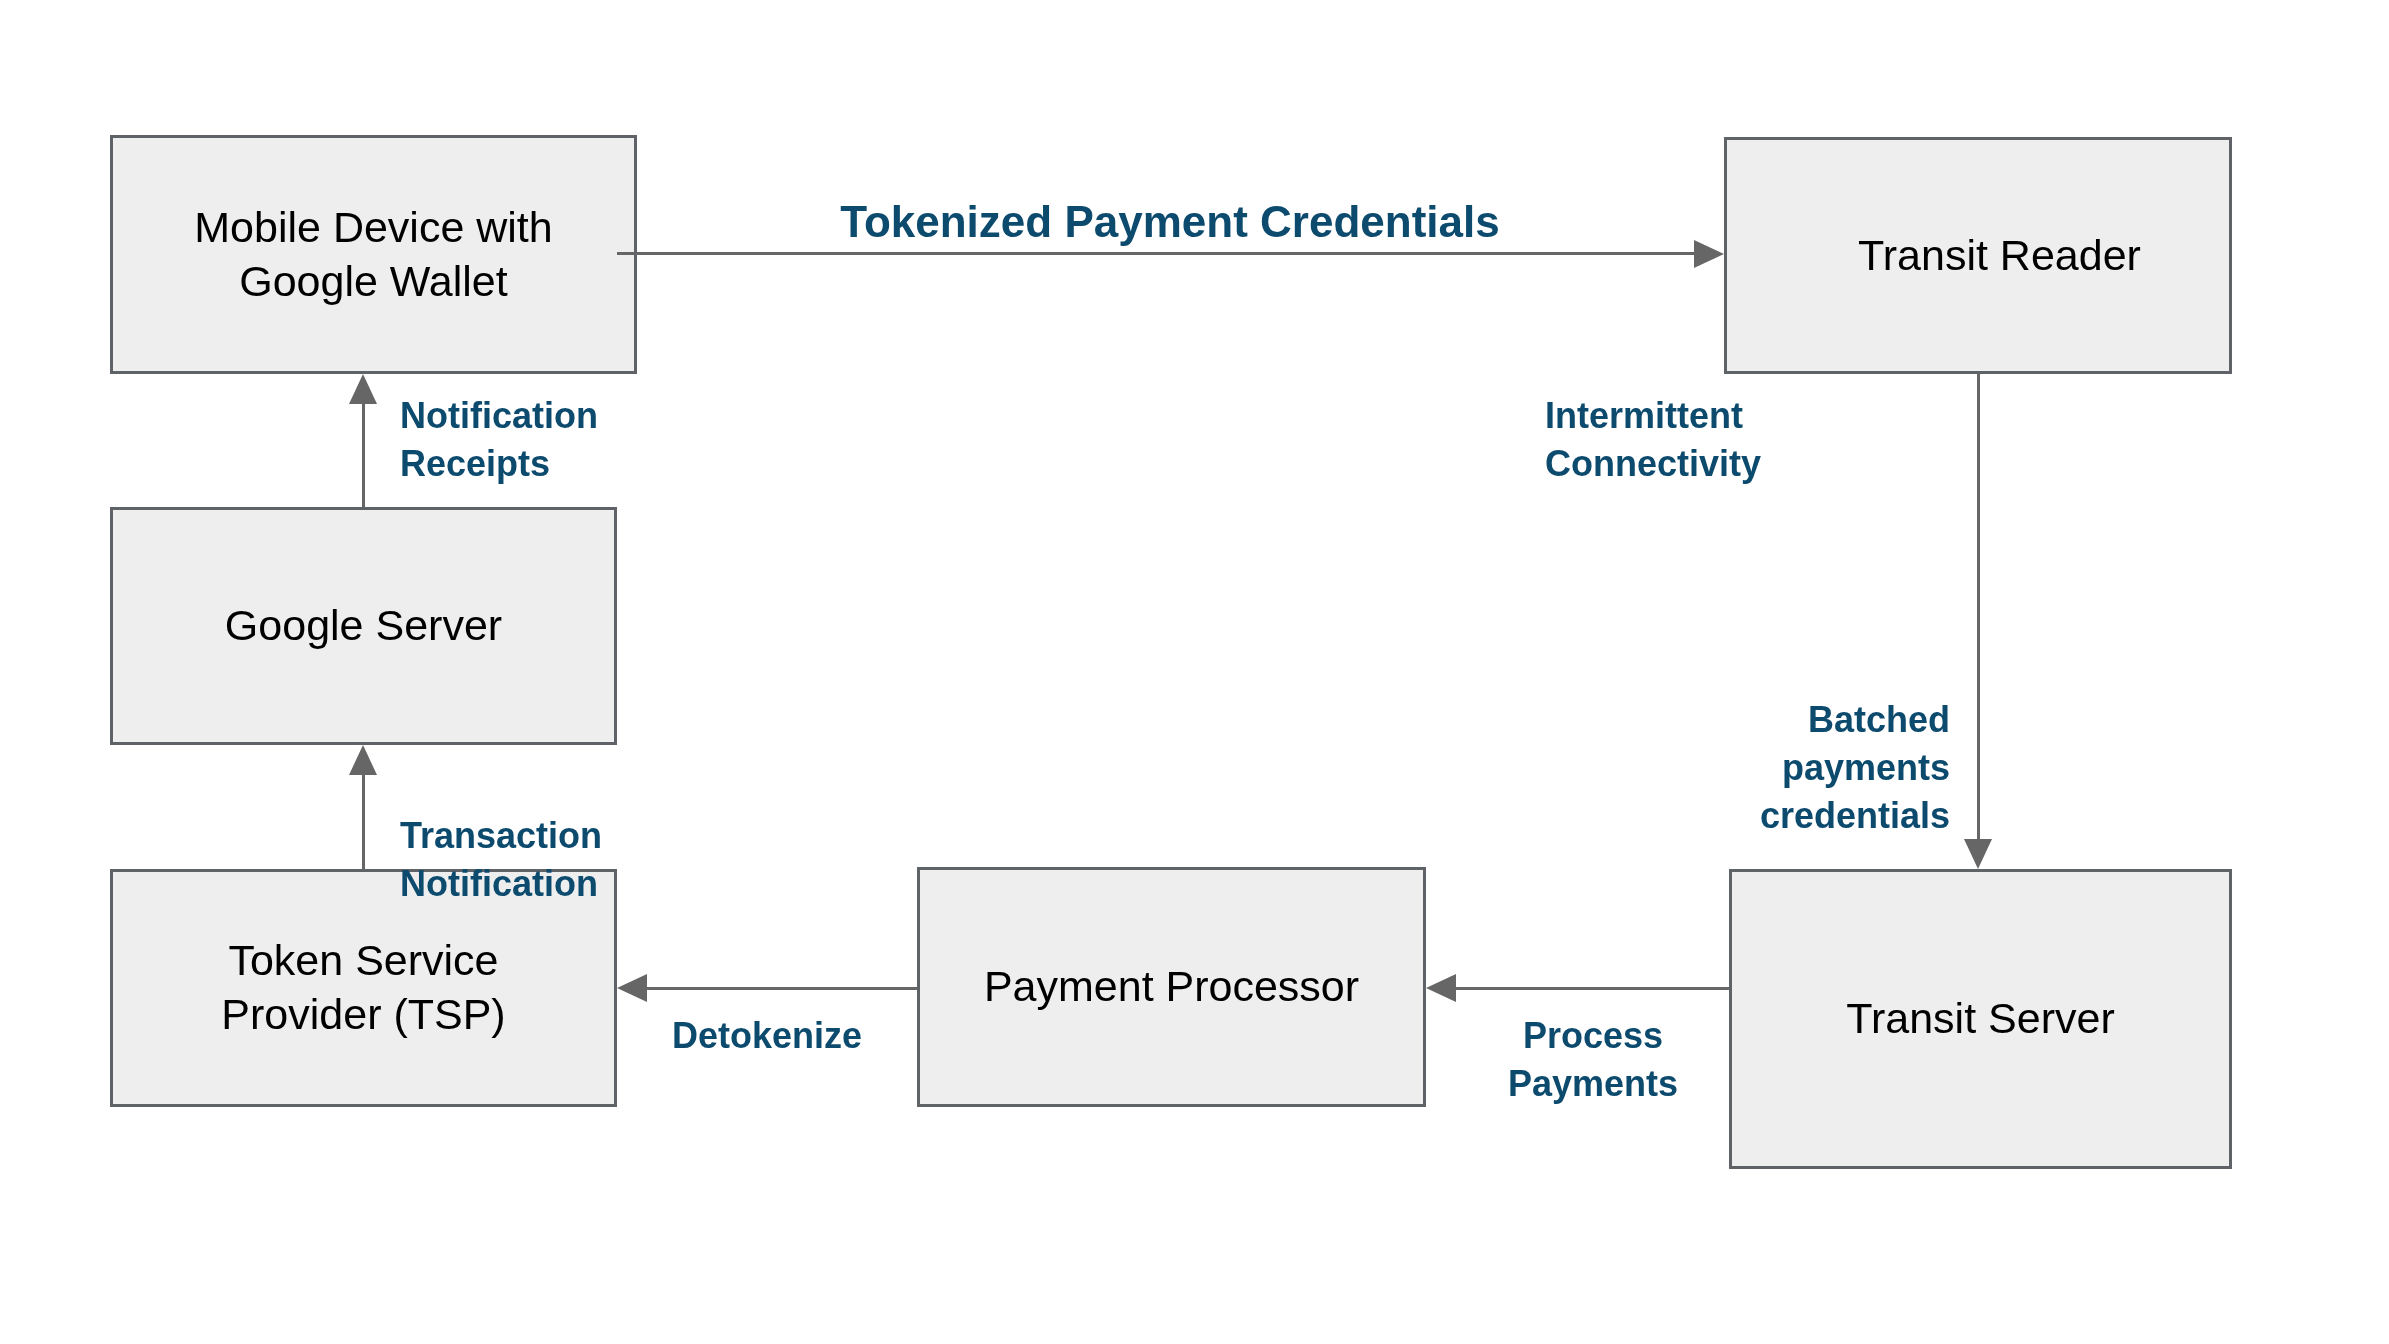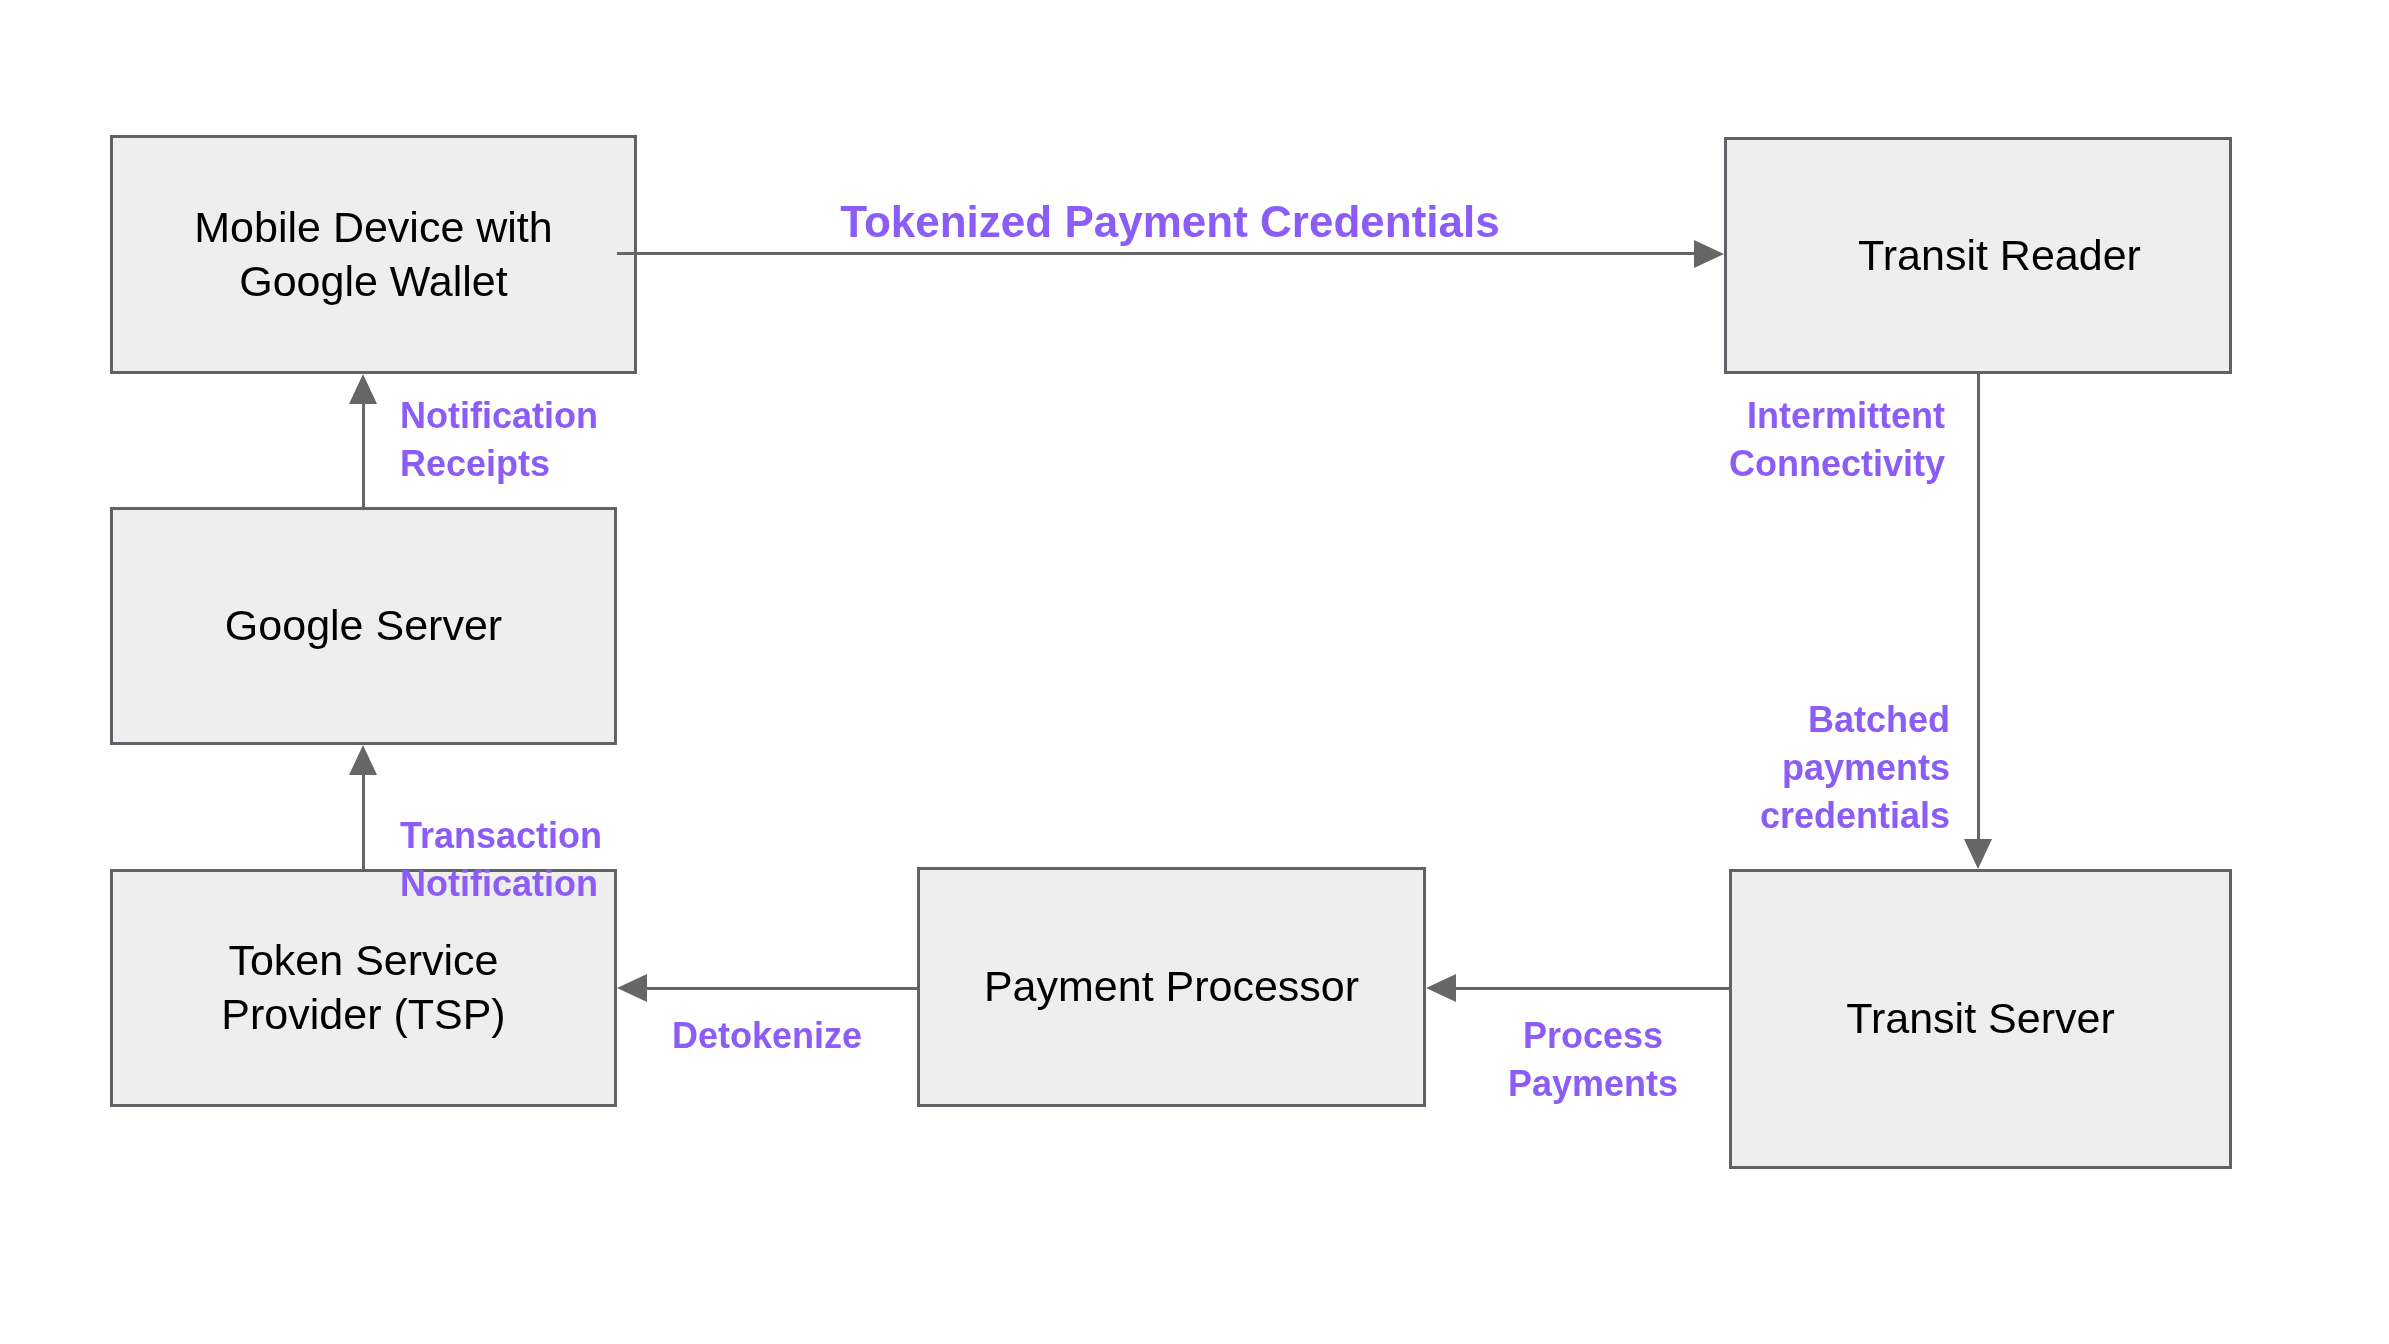--- a/index.html
+++ b/index.html
@@ -48,28 +48,28 @@
   
   #a-process-shaft{left:1454px;top:987px;width:275px;height:3px;}
   #a-process-head {left:1426px;top:974px;border-right:30px solid #666666;border-top:14px solid transparent;border-bottom:14px solid transparent;}
   
   #a-detok-shaft{left:645px;top:987px;width:272px;height:3px;}
   #a-detok-head {left:617px;top:974px;border-right:30px solid #666666;border-top:14px solid transparent;border-bottom:14px solid transparent;}
 
   
   .elbl{
     position:absolute;
-    font-weight:bold;color:#8b5cf6;
+    font-weight:bold;color:#0c4a6e;
     font-size:36px;line-height:48px;
     white-space:pre-line;
   }
   #lbl-tokenized{left:670px;top:196px;width:1000px;text-align:center;font-size:44px;line-height:52px;}
   #lbl-notif    {left:400px;top:392px;text-align:left;}
   #lbl-trans    {left:400px;top:812px;text-align:left;}
-  #lbl-interm   {left:1545px;top:392px;width:400px;text-align:right;}
+  #lbl-interm   {left:1545px;top:392px;width:400px;}
   #lbl-batch    {left:1550px;top:696px;width:400px;text-align:right;}
   #lbl-process  {left:1443px;top:1012px;width:300px;text-align:center;}
   #lbl-detok    {left:617px;top:1012px;width:300px;text-align:center;}
 </style>
 </head>
 <body>
 
 <div id="canvas">
 
   <div class="node" id="node-mobile">

